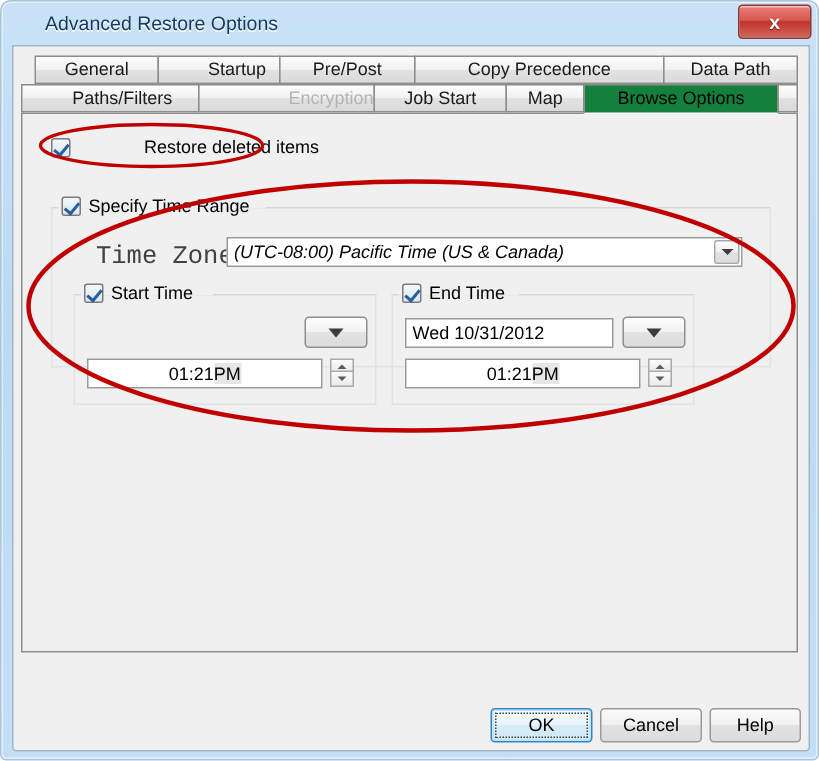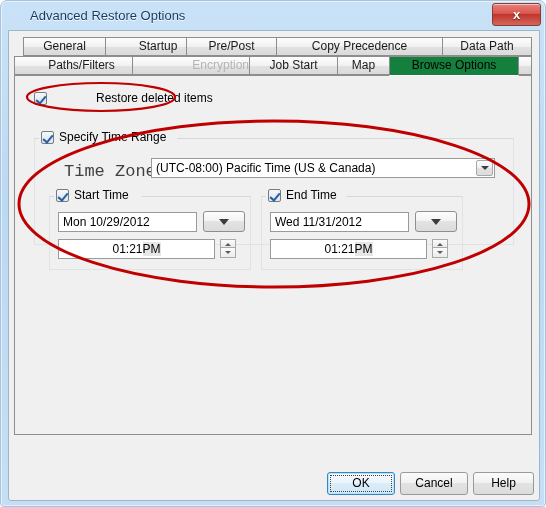--- a/index.html
+++ b/index.html
@@ -386,35 +386,32 @@
 
         <div class="chk" style="left:19px; top:16px;"></div>
         <div class="chk-label" style="left:37px; top:16px;margin-left:44px;">Restore deleted items</div>
 
         <div class="groupbox" style="left:19px; top:62px; width:480px; height:107px;"></div>
         <div class="group-title-mask" style="left:24px; top:60px; width:138px;"></div>
         <div class="chk" style="left:26px; top:55px;"></div>
         <div class="chk-label" style="left:44px; top:55px;">Specify Time Range</div>
 
         <div class="static-label" style="left:49px; top:86px;">Time Zone:</div>
-        <div class="combo" style="left:136px; top:82px; width:344px; height:20px;">
+        <div class="combo" style="left:136px; top:82px; width:344px; height:20px;font-style:italic;">
           <div class="combo-text">(UTC-08:00) Pacific Time (US &amp; Canada)</div>
           <div class="combo-arrow-btn">
             <div class="arrow-down"></div>
           </div>
         </div>
 
         <div class="groupbox" style="left:34px; top:120px; width:202px; height:74px;"></div>
         <div class="group-title-mask" style="left:39px; top:118px; width:88px;"></div>
         <div class="chk" style="left:41px; top:113px;"></div>
         <div class="chk-label" style="left:59px; top:113px;">Start Time</div>
 
-        <div class="datebox" style="left:43px; top:136px; width:139px; height:20px;">
-          <div class="datebox-text">Mon 10/29/2012</div>
-        </div>
         <div class="dropbtn" style="left:188px; top:135px; width:42px; height:21px;">
           <div class="arrow-down"></div>
         </div>
 
         <div class="timebox" style="left:43px; top:163px; width:157px; height:20px;">
           <div class="time-inner"><span>01</span><span>:</span><span>21</span><span class="ampm-sel">PM</span></div>
         </div>
         <div class="spinner" style="left:205px; top:163px; height:19px;">
           <div class="spin-half spin-up">
               <div class="spin-up-arrow"></div>
@@ -423,21 +420,21 @@
               <div class="spin-down-arrow"></div>
             </div>
         </div>
 
         <div class="groupbox" style="left:246px; top:120px; width:202px; height:74px;"></div>
         <div class="group-title-mask" style="left:251px; top:118px; width:80px;"></div>
         <div class="chk" style="left:253px; top:113px;"></div>
         <div class="chk-label" style="left:271px; top:113px;">End Time</div>
 
         <div class="datebox" style="left:255px; top:136px; width:139px; height:20px;">
-          <div class="datebox-text">Wed 11/31/2012</div>
+          <div class="datebox-text">Wed 10/31/2012</div>
         </div>
         <div class="dropbtn" style="left:400px; top:135px; width:42px; height:21px;">
           <div class="arrow-down"></div>
         </div>
 
         <div class="timebox" style="left:255px; top:163px; width:157px; height:20px;">
           <div class="time-inner"><span>01</span><span>:</span><span>21</span><span class="ampm-sel">PM</span></div>
         </div>
         <div class="spinner" style="left:417px; top:163px; height:19px;">
           <div class="spin-half spin-up">

